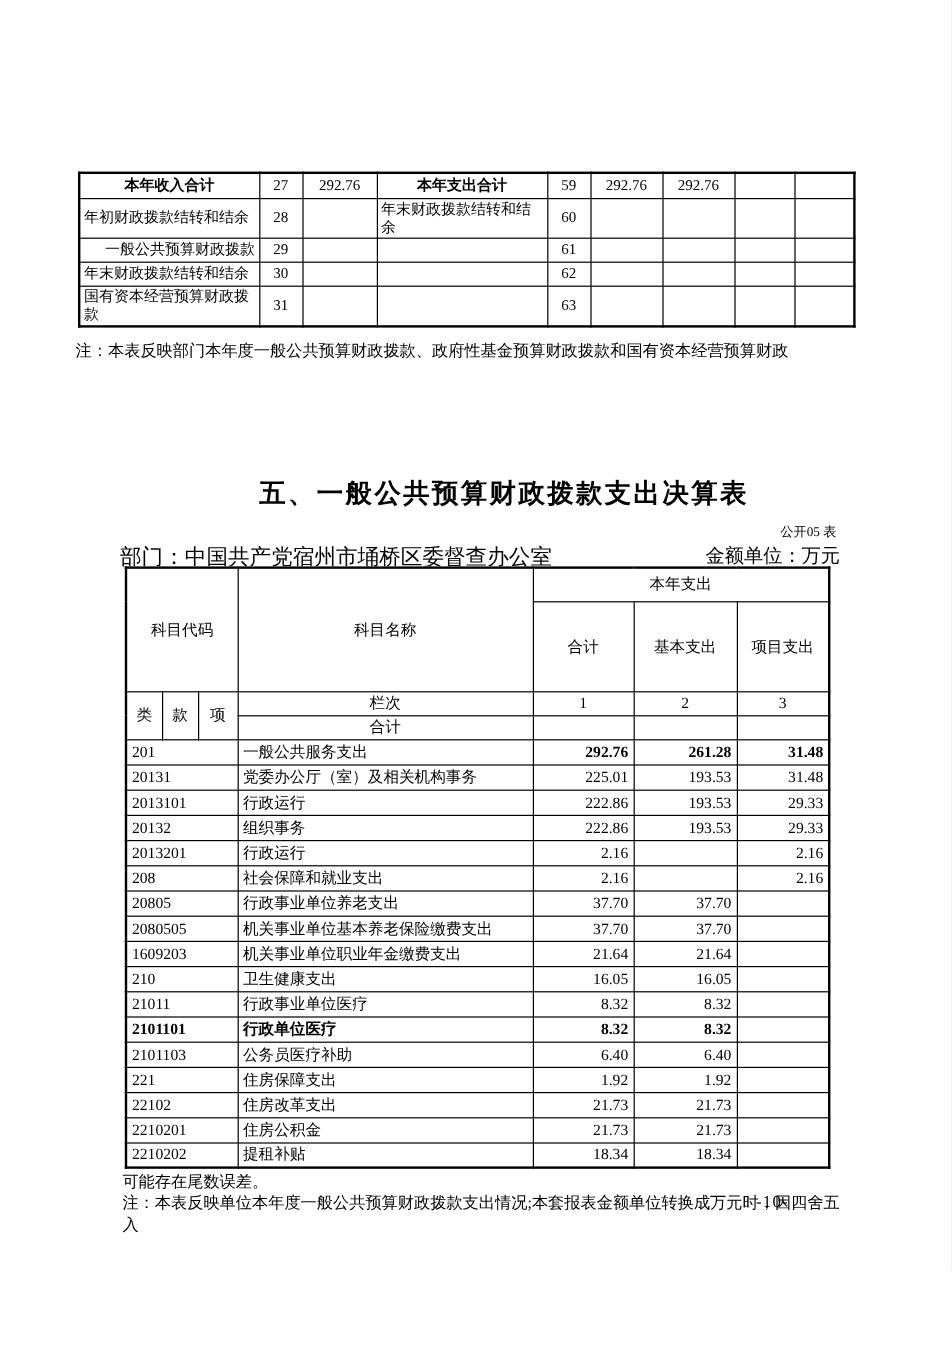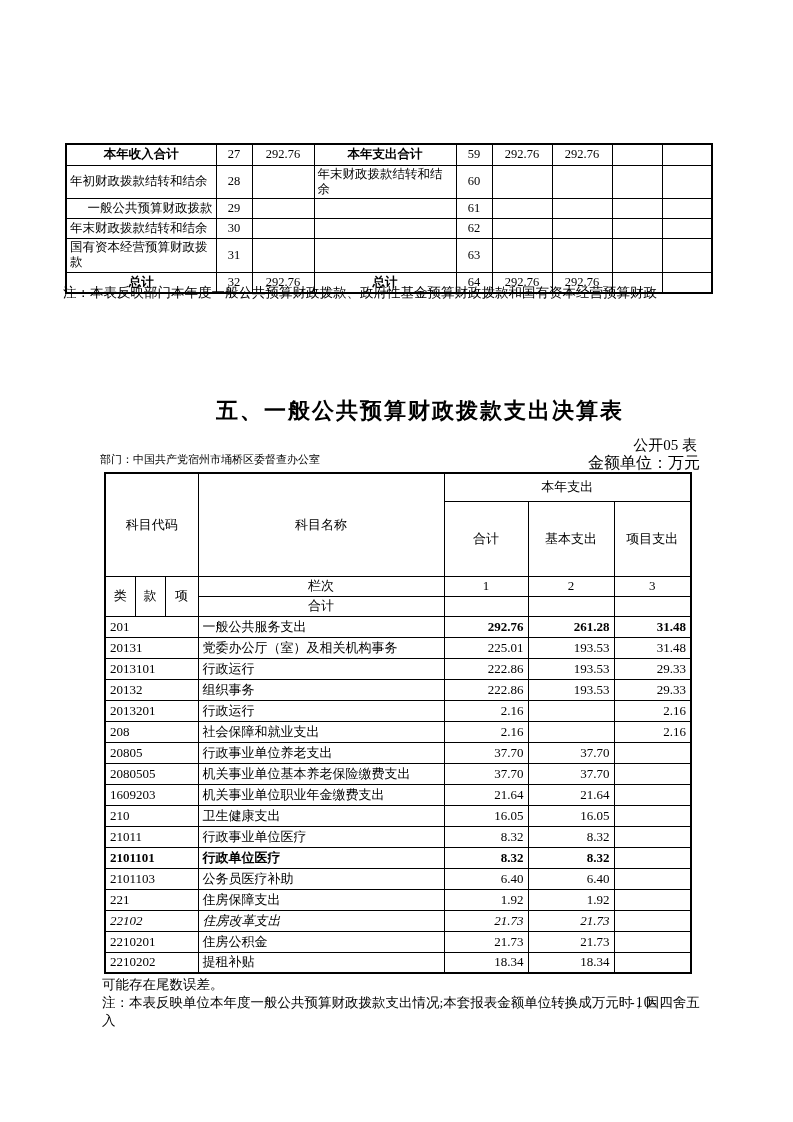--- a/index.html
+++ b/index.html
@@ -16,22 +16,22 @@
   .r{text-align:right;}
   .b{font-weight:bold;margin-left:28px;}
   .code{padding-left:3px;}
   .num{font-family:"Liberation Serif","DejaVu Serif",serif;}
   .note{position:absolute;font-size:13.5px;line-height:18px;color:#000;}
   #note1{left:63px;top:284px;width:680px;}
   #note2{left:102px;top:976px;width:610px;}
   #title2{position:absolute;left:40px;top:396px;width:760px;text-align:center;
           font-family:"Liberation Sans","DejaVu Sans",sans-serif;
           font-weight:bold;font-size:22px;letter-spacing:2px;}
-  #doclabel{position:absolute;left:400px;top:436px;width:297px;text-align:right;font-size:15px;}
-  #deptline{position:absolute;left:100px;top:452px;width:600px;font-size:11px;}
+  #doclabel{position:absolute;left:400px;top:436px;width:297px;text-align:right;font-size:11px;}
+  #deptline{position:absolute;left:100px;top:452px;width:600px;font-size:18px;}
   #unitlabel{position:absolute;left:400px;top:453px;width:300px;text-align:right;font-size:16px;}
   #pagenum{position:absolute;left:630px;top:995px;width:70px;text-align:left;font-size:14px;letter-spacing:1px;}
 </style>
 </head>
 <body>
 
 <div class="page">
 
   <table id="t1">
     <colgroup>
@@ -91,31 +91,20 @@
           <td class="c num"></td>
         </tr>
         <tr style="height: 34px;">
           <td class="l">国有资本经营预算财政拨款</td>
           <td class="c num">31</td>
           <td class="c num"></td>
           <td class="l"></td>
           <td class="c num">63</td>
           <td class="c num"></td>
           <td class="c num"></td>
-          <td class="c num"></td>
-          <td class="c num"></td>
-        </tr>
-        <tr style="height: 21px;">
-          <td class="c b">总计</td>
-          <td class="c num">32</td>
-          <td class="c num">292.76</td>
-          <td class="c b">总计</td>
-          <td class="c num">64</td>
-          <td class="c num">292.76</td>
-          <td class="c num">292.76</td>
           <td class="c num"></td>
           <td class="c num"></td>
         </tr>
       </tbody>
   </table>
 
   <div id="note1" class="note">
     <div>注：本表反映部门本年度一般公共预算财政拨款、政府性基金预算财政拨款和国有资本经营预算财政</div>
   </div>
 
@@ -251,21 +240,21 @@
           <td class="r num">6.40</td>
           <td class="r num"></td>
         </tr>
         <tr style="height: 21px;">
           <td class="l code num" colspan="3">221</td>
           <td class="l">住房保障支出</td>
           <td class="r num">1.92</td>
           <td class="r num">1.92</td>
           <td class="r num"></td>
         </tr>
-        <tr style="height: 21px; font-style: italic;">
+        <tr style="height: 21px;">
           <td class="l code num" colspan="3">22102</td>
           <td class="l">住房改革支出</td>
           <td class="r num">21.73</td>
           <td class="r num">21.73</td>
           <td class="r num"></td>
         </tr>
         <tr style="height: 21px;">
           <td class="l code num" colspan="3">2210201</td>
           <td class="l">住房公积金</td>
           <td class="r num">21.73</td>

